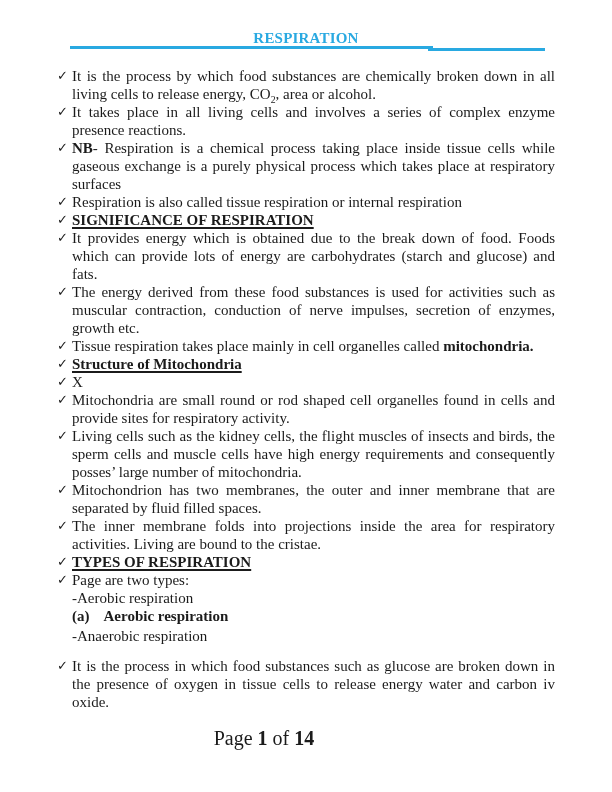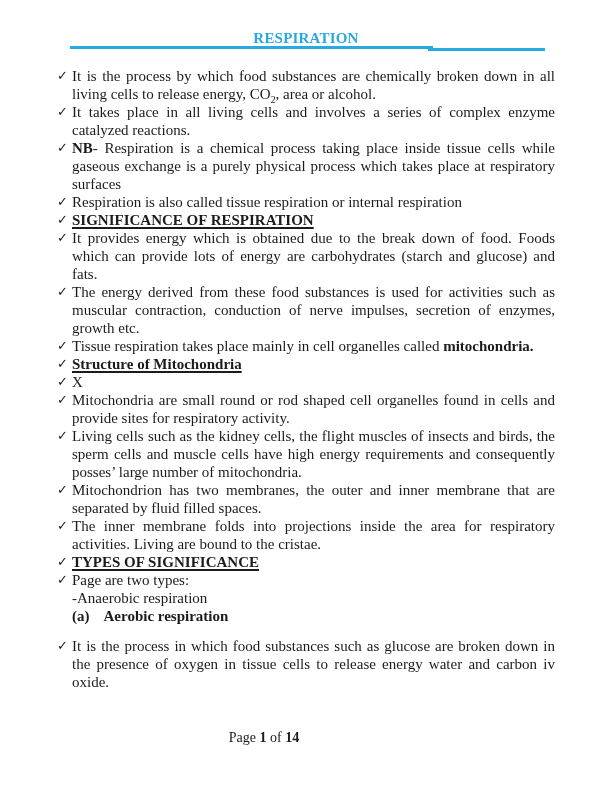--- a/index.html
+++ b/index.html
@@ -45,42 +45,42 @@
   .b{font-weight:bold;}
   .u{text-decoration:underline;text-decoration-thickness:1.6px;text-underline-offset:2px;}
   sub{font-size:.65em;line-height:0;}
   .gap-after{display:inline-block;margin-right:14px;}
   .space-before{margin-top:12px;}
   .item.label{margin-bottom:2px;}
   
   .footer{
     position:absolute;left:0;top:729px;width:528px;
     text-align:center;
-    font-size:14px;
+    font-size:20px;
   }
 </style>
 </head>
 <body>
 
 <div class="page">
 
   <div class="header">
     <div class="title">RESPIRATION</div>
     <div class="rule rule-a"></div>
     <div class="rule rule-b"></div>
   </div>
 
   <div class="content">
       <div class="item bullet">
         <span class="marker">✓</span>
         <span class="text"><span>It is the process by which food substances are chemically broken down in all living cells to release energy, CO</span><sub>2</sub><span>, area or alcohol.</span></span>
       </div>
       <div class="item bullet">
         <span class="marker">✓</span>
-        <span class="text"><span>It takes place in all living cells and involves a series of complex enzyme catalyzed reactions.</span></span>
+        <span class="text"><span>It takes place in all living cells and involves a series of complex enzyme presence reactions.</span></span>
       </div>
       <div class="item bullet">
         <span class="marker">✓</span>
         <span class="text"><span class="b">NB</span><span>- Respiration is a chemical process taking place inside tissue cells while gaseous exchange is a purely physical process which takes place at respiratory surfaces</span></span>
       </div>
       <div class="item bullet">
         <span class="marker">✓</span>
         <span class="text"><span>Respiration is also called tissue respiration or internal respiration</span></span>
       </div>
       <div class="item heading">
@@ -118,33 +118,37 @@
       <div class="item bullet">
         <span class="marker">✓</span>
         <span class="text"><span>Mitochondrion has two membranes, the outer and inner membrane that are separated by fluid filled spaces.</span></span>
       </div>
       <div class="item bullet">
         <span class="marker">✓</span>
         <span class="text"><span>The inner membrane folds into projections inside the area for respiratory activities. Living are bound to the cristae.</span></span>
       </div>
       <div class="item heading">
         <span class="marker">✓</span>
-        <span class="text"><span class="b u">TYPES OF SIGNIFICANCE</span></span>
+        <span class="text"><span class="b u">TYPES OF RESPIRATION</span></span>
       </div>
       <div class="item bullet">
         <span class="marker">✓</span>
         <span class="text"><span>Page are two types:</span></span>
       </div>
       <div class="item plain">
         <span class="marker"></span>
-        <span class="text"><span>-Anaerobic respiration</span></span>
+        <span class="text"><span>-Aerobic respiration</span></span>
       </div>
       <div class="item label">
         <span class="marker"></span>
         <span class="text"><span class="b gap-after">(a)</span><span class="b">Aerobic respiration</span></span>
+      </div>
+      <div class="item plain">
+        <span class="marker"></span>
+        <span class="text"><span>-Anaerobic respiration</span></span>
       </div>
       <div class="item bullet space-before">
         <span class="marker">✓</span>
         <span class="text"><span>It is the process in which food substances such as glucose are broken down in the presence of oxygen in tissue cells to release energy water and carbon iv oxide.</span></span>
       </div>
     </div>
 
   <div class="footer">
     <span>Page</span>
     <span class="b">1</span>

